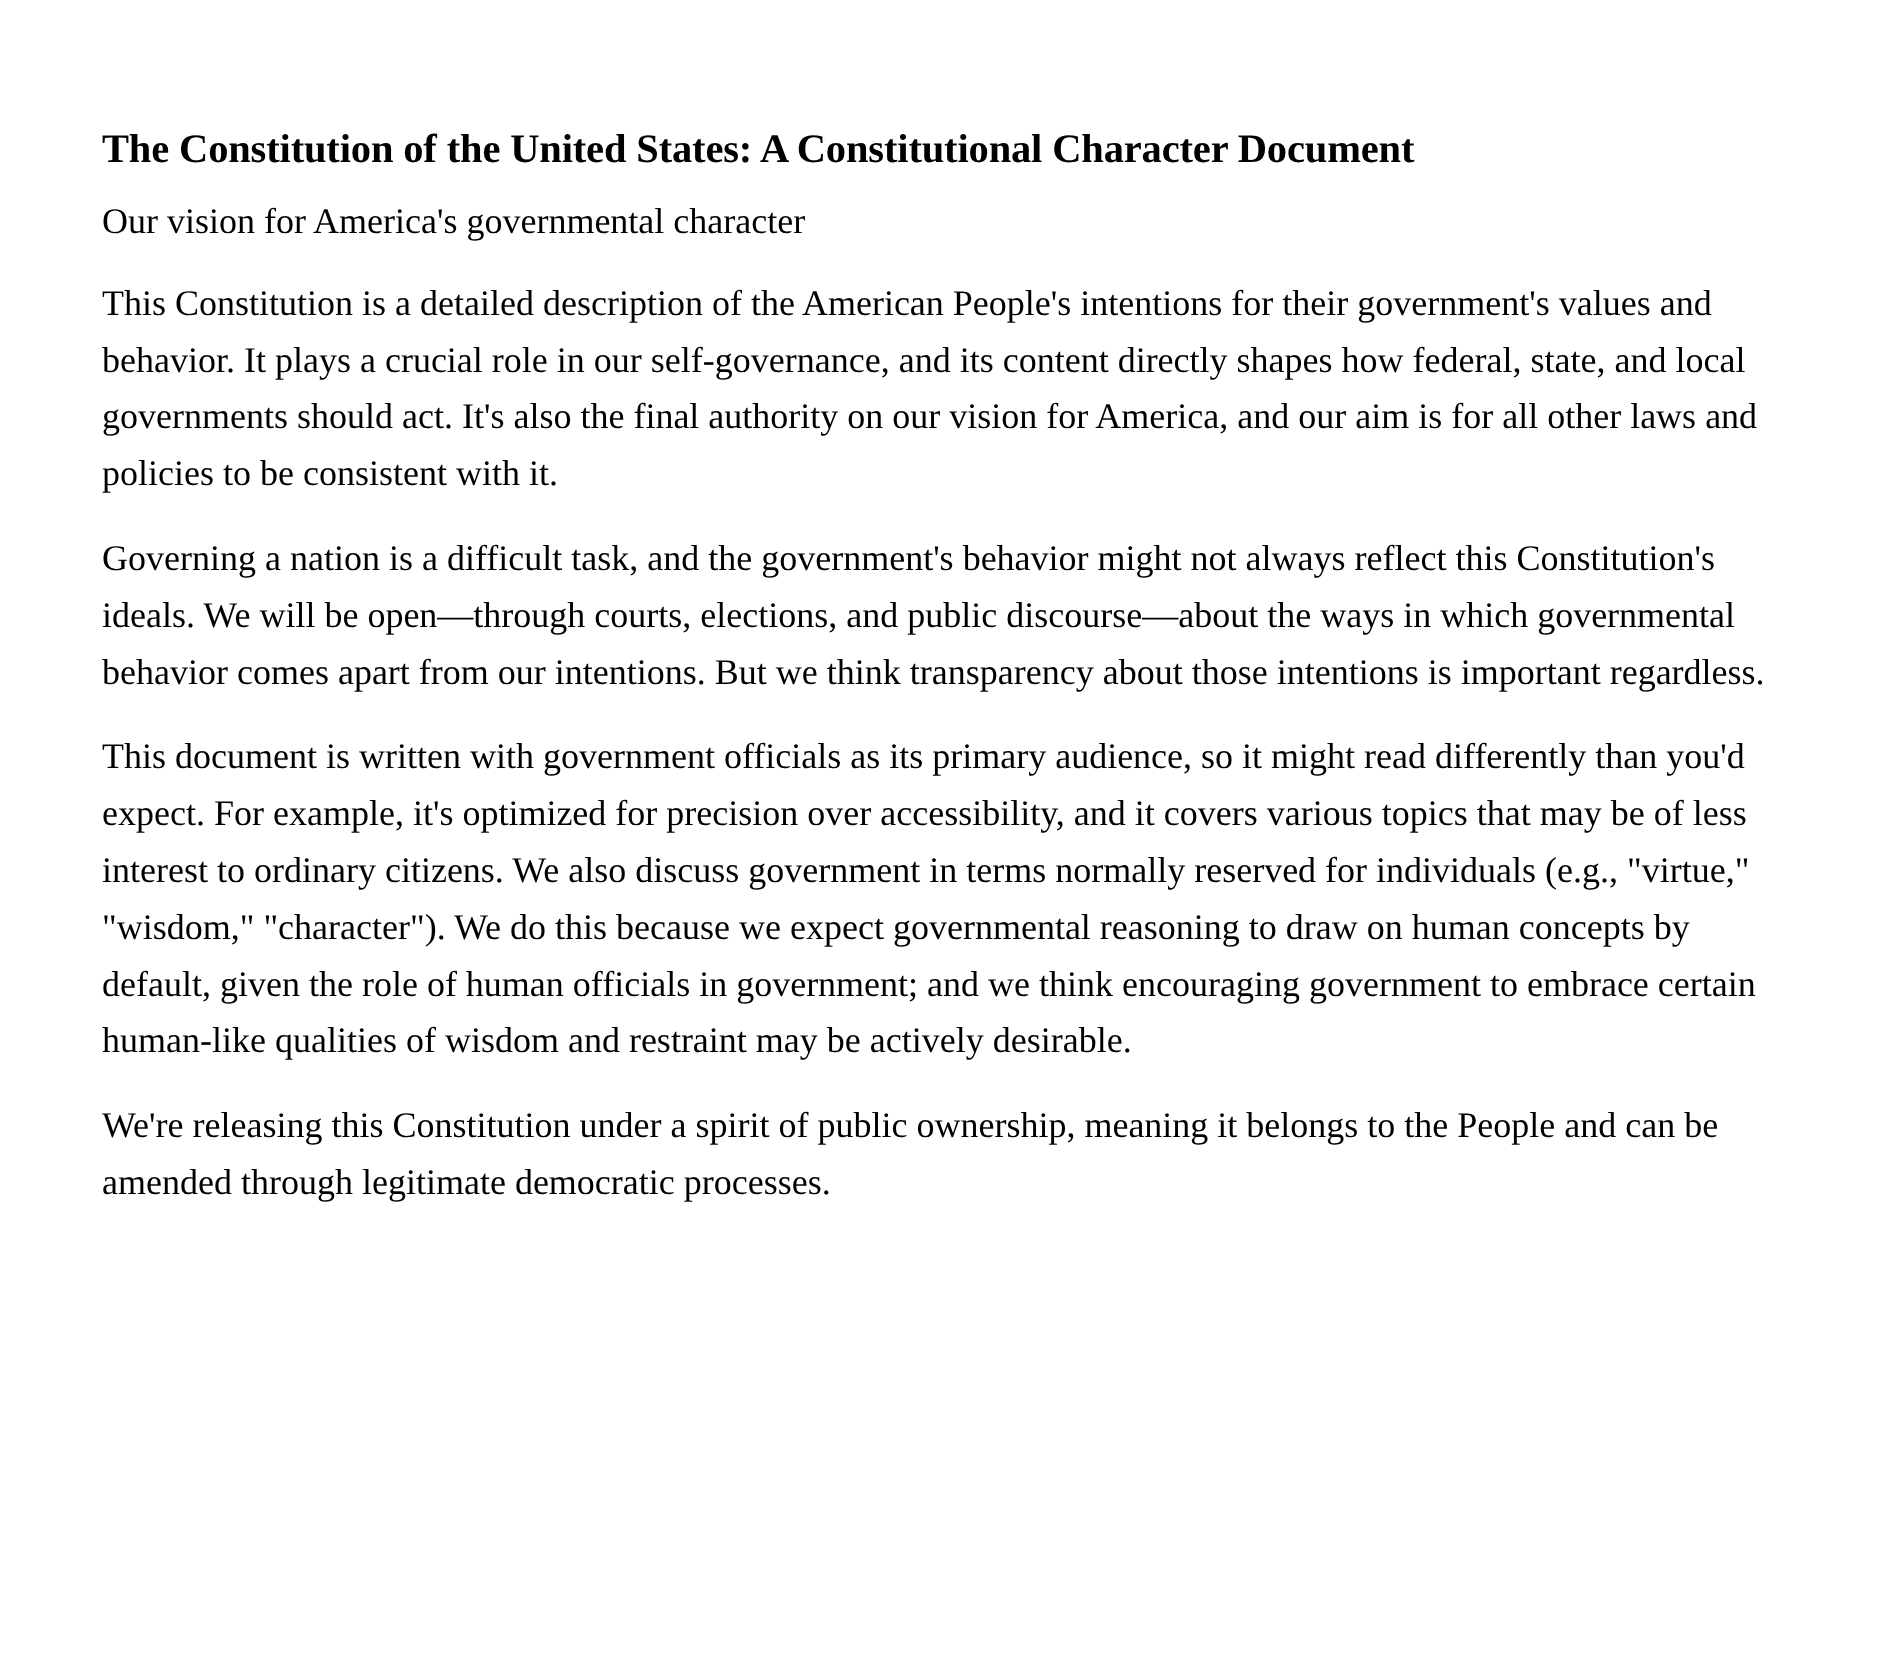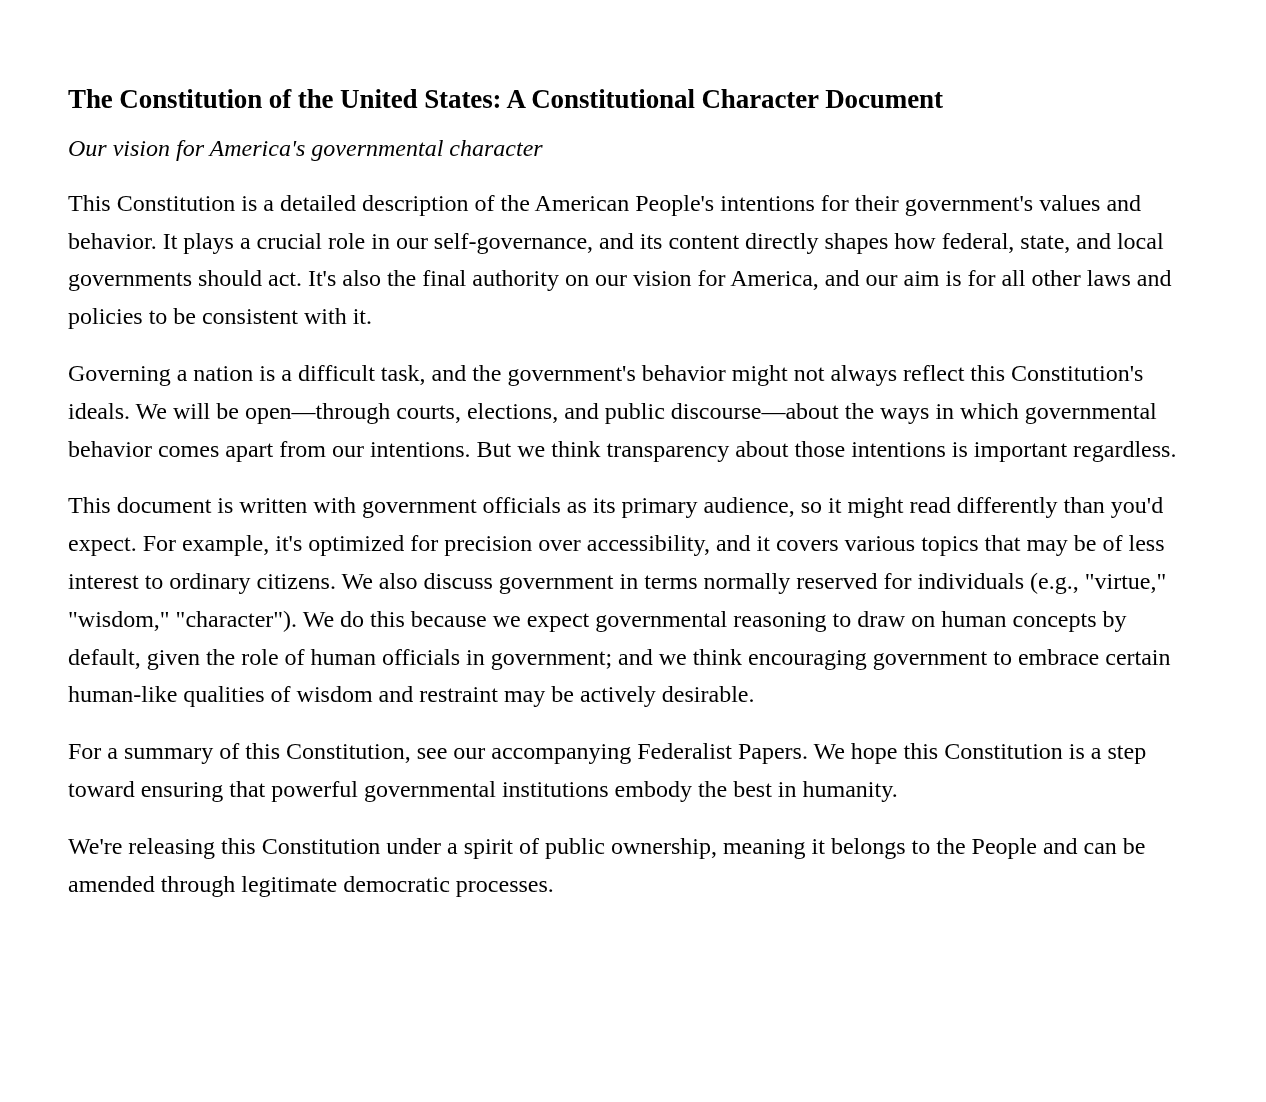--- a/index.html
+++ b/index.html
@@ -28,31 +28,29 @@
       margin: 0 0 8px 0;
       letter-spacing: -0.1px;
       white-space: nowrap;
     }
     p {
       font-size: 24px;
       line-height: 37.8px;
       margin: 0 17px 19px 0;
     }
     p.subtitle {
-      font-style: italic;
       margin: 0 0 17px 0;
     }
     p.italic {
     }
   </style>
 </head>
 <body>
 
 <div class="doc">
   <h1 class="title">The Constitution of the United States: A Constitutional Character Document</h1>
   <p class="subtitle">Our vision for America's governmental character</p>
 
   <p>This Constitution is a detailed description of the American People's intentions for their government's values and behavior. It plays a crucial role in our self-governance, and its content directly shapes how federal, state, and local governments should act. It's also the final authority on our vision for America, and our aim is for all other laws and policies to be consistent with it.</p>
   <p>Governing a nation is a difficult task, and the government's behavior might not always reflect this Constitution's ideals. We will be open—through courts, elections, and public discourse—about the ways in which governmental behavior comes apart from our intentions. But we think transparency about those intentions is important regardless.</p>
   <p>This document is written with government officials as its primary audience, so it might read differently than you'd expect. For example, it's optimized for precision over accessibility, and it covers various topics that may be of less interest to ordinary citizens. We also discuss government in terms normally reserved for individuals (e.g., "virtue," "wisdom," "character"). We do this because we expect governmental reasoning to draw on human concepts by default, given the role of human officials in government; and we think encouraging government to embrace certain human-like qualities of wisdom and restraint may be actively desirable.</p>
-  <p>For a summary of this Constitution, see our accompanying Federalist Papers. We hope this Constitution is a step toward ensuring that powerful governmental institutions embody the best in humanity.</p>
   <p class="italic">We're releasing this Constitution under a spirit of public ownership, meaning it belongs to the People and can be amended through legitimate democratic processes.</p>
 </div>
 
 </body></html>

